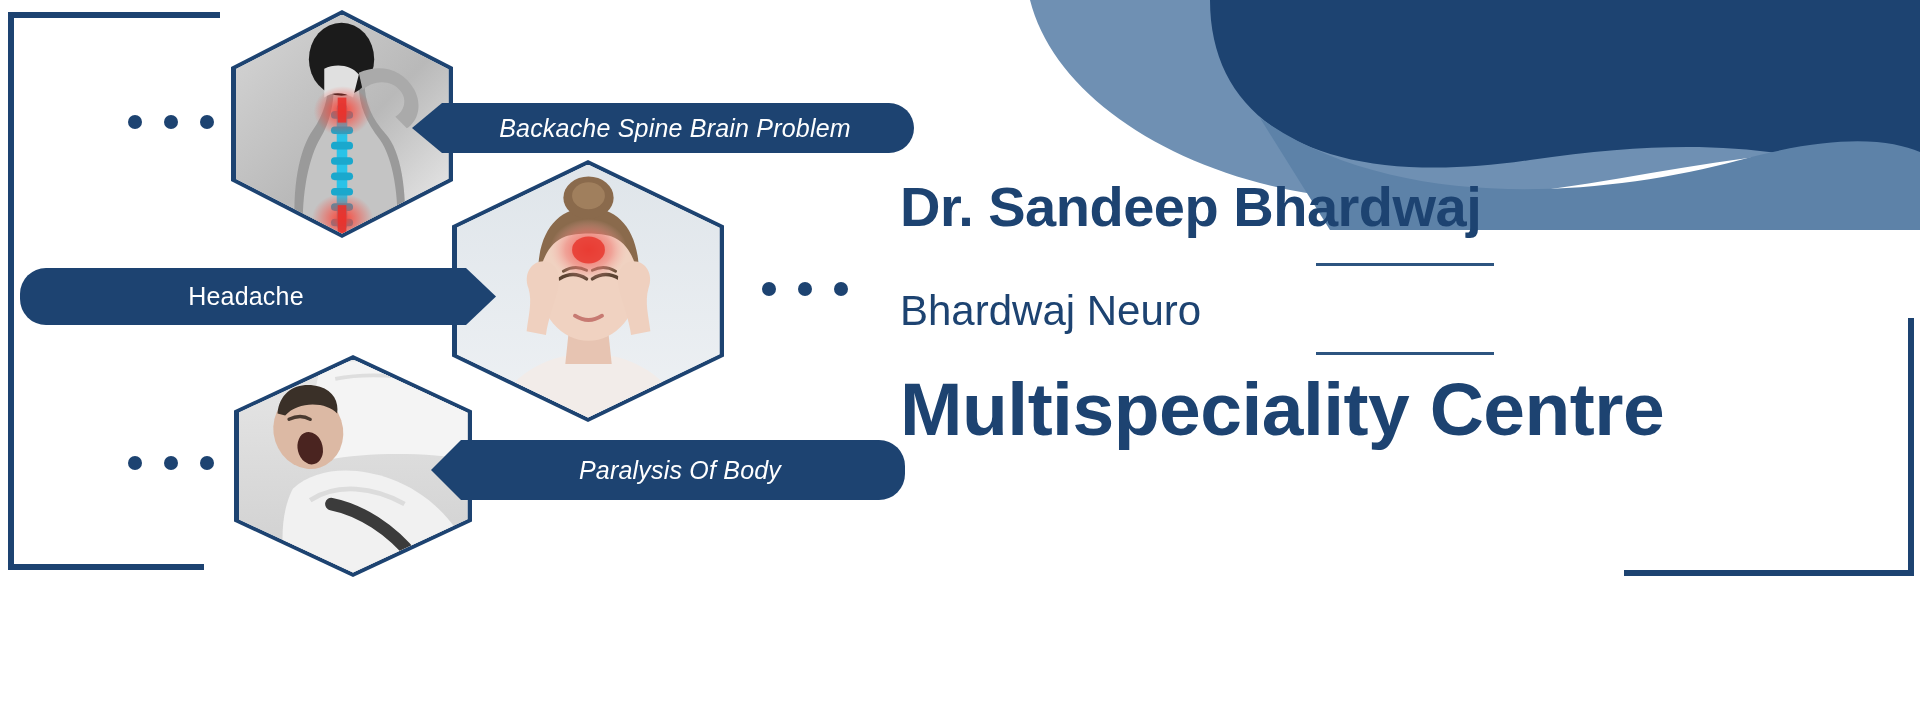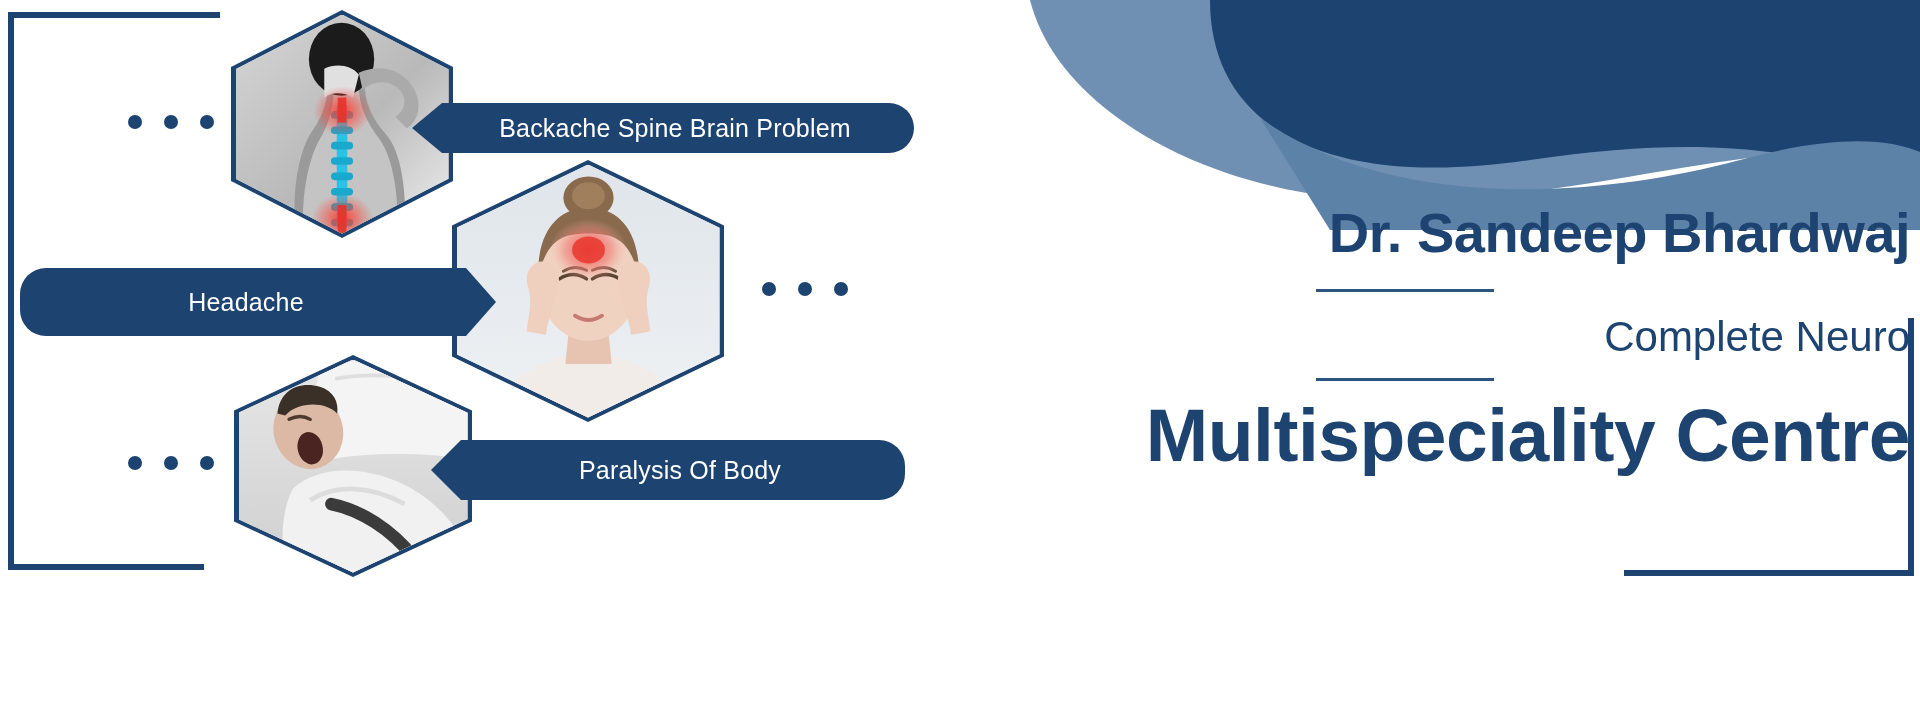--- a/index.html
+++ b/index.html
@@ -116,41 +116,42 @@
     letter-spacing: 0.2px;
     white-space: nowrap;
   }
   
   .pill-right {
     -webkit-clip-path: polygon(30px 0%, 100% 0%, 100% 100%, 30px 100%, 0% 50%);
     clip-path: polygon(30px 0%, 100% 0%, 100% 100%, 30px 100%, 0% 50%);
     border-radius: 0 26px 26px 0;
     justify-content: center;
     padding-left: 24px;
+    font-style: italic;
   }
   
   .pill-left {
     -webkit-clip-path: polygon(0% 0%, calc(100% - 30px) 0%, 100% 50%, calc(100% - 30px) 100%, 0% 100%);
     clip-path: polygon(0% 0%, calc(100% - 30px) 0%, 100% 50%, calc(100% - 30px) 100%, 0% 100%);
     border-radius: 26px 0 0 26px;
     justify-content: center;
     padding-right: 24px;
   }
 
   .pill-1 { left: 412px; top: 103px; width: 478px; height: 50px; }
-  .pill-2 { left: 20px;  top: 268px; width: 452px; height: 68px; }
+  .pill-2 { left: 20px;  top: 268px; width: 452px; height: 57px; }
   .pill-3 { left: 431px; top: 440px; width: 450px; height: 60px; }
 
   
   .brand {
     position: absolute;
     left: 900px;
-    top: 204px;
+    top: 178px;
     width: 1010px;
-    text-align: right;
+    text-align: left;
     color: #1d4371;
   }
   .brand-name {
     font-size: 56px;
     font-weight: bold;
     color: #1d4371;
     letter-spacing: -0.5px;
     line-height: 1.05;
   }
   .rule {
@@ -346,18 +347,18 @@
       </svg>
     </div>
   </div>
   <div class="pill pill-right pill-3">
     <span>Paralysis Of Body</span>
   </div>
 
   <div class="brand">
     <div class="brand-name">Dr. Sandeep Bhardwaj</div>
     <div class="rule"></div>
-    <div class="brand-sub">Complete Neuro</div>
+    <div class="brand-sub">Bhardwaj Neuro</div>
     <div class="rule-2"></div>
     <div class="brand-big">Multispeciality Centre</div>
   </div>
 
 </div>
 
 </body></html>

